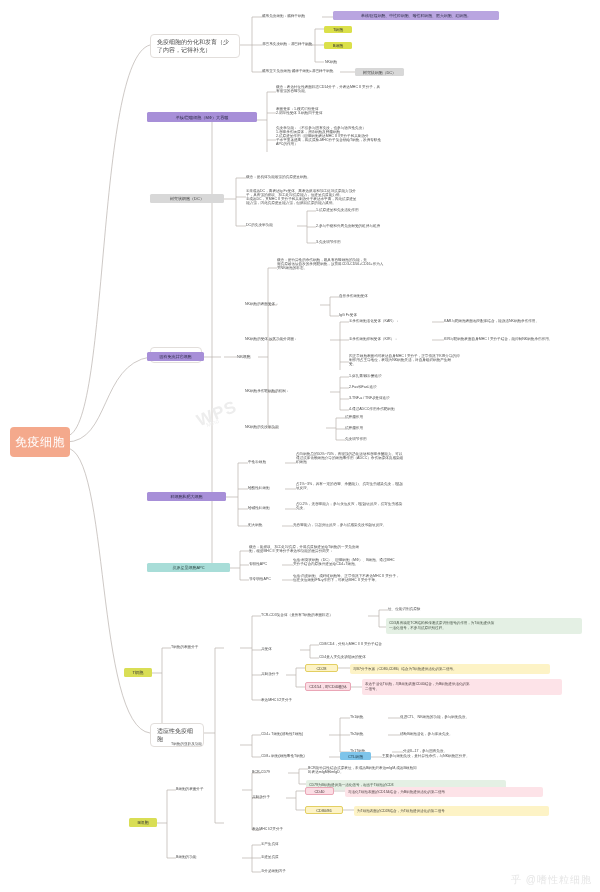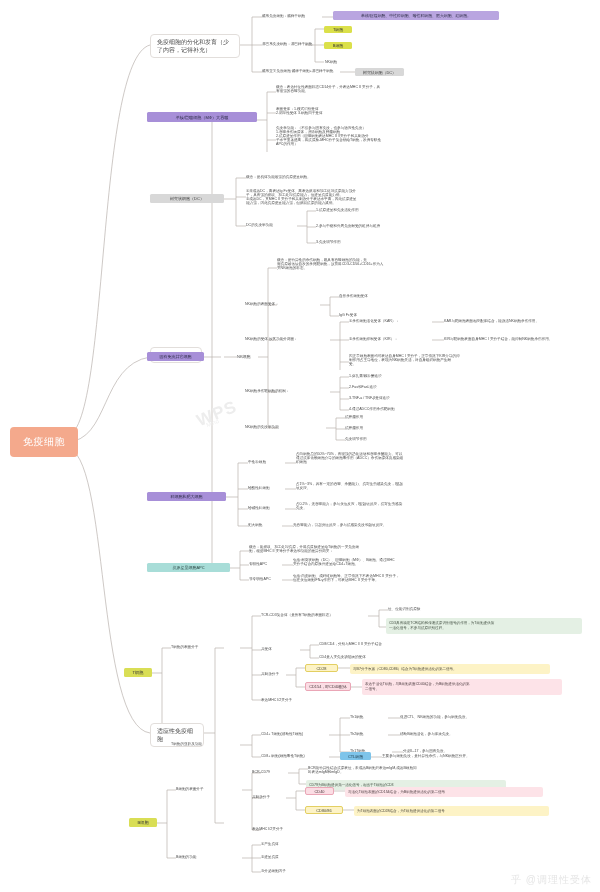--- a/index.html
+++ b/index.html
@@ -10,23 +10,23 @@
   }
   #canvas{position:absolute;left:0;top:0;width:600px;height:892px;}
   svg.lines{position:absolute;left:0;top:0;width:600px;height:892px;pointer-events:none;}
   svg.lines path,svg.lines line{fill:none;stroke:#b9b2ae;stroke-width:.7;}
 
   .node{position:absolute;box-sizing:border-box;line-height:1.35;}
   .txt{position:absolute;box-sizing:border-box;font-size:3.6px;color:#4a4a4a;white-space:pre-line;}
 
   
   .root{
-    left:10px;top:427px;width:68px;height:30px;
+    left:10px;top:427px;width:60px;height:30px;
     background:#f4a98c;border-radius:4px;color:#ffffff;
-    font-size:10px;display:flex;align-items:center;justify-content:center;
+    font-size:12px;display:flex;align-items:center;justify-content:center;
     letter-spacing:.5px;
   }
   
   .lvl1{
     background:#ffffff;border:.7px solid #e2dedb;border-radius:4px;
     font-size:6px;color:#4a4a4a;display:flex;align-items:center;justify-content:center;
     padding:3px 6px;
   }
   
   .chip{
@@ -378,15 +378,15 @@
 
   <div class="txt" style="left:252px;top:827px;width:90px;">表达MHC I/2类分子</div>
 
   <div class="txt" style="left:176px;top:855px;width:70px;">B细胞的功能</div>
   <div class="txt" style="left:261px;top:842px;width:70px;">①产生抗体</div>
   <div class="txt" style="left:261px;top:855px;width:70px;">②提呈抗原</div>
   <div class="txt" style="left:261px;top:869px;width:70px;">③分泌细胞因子</div>
 
   <div class="wm">WPS</div>
   <div class="wm2">Mind</div>
-  <div class="sig">乎 @调理性受体</div>
+  <div class="sig">乎 @嗜性粒细胞</div>
 
 </div>
 
 </body></html>

